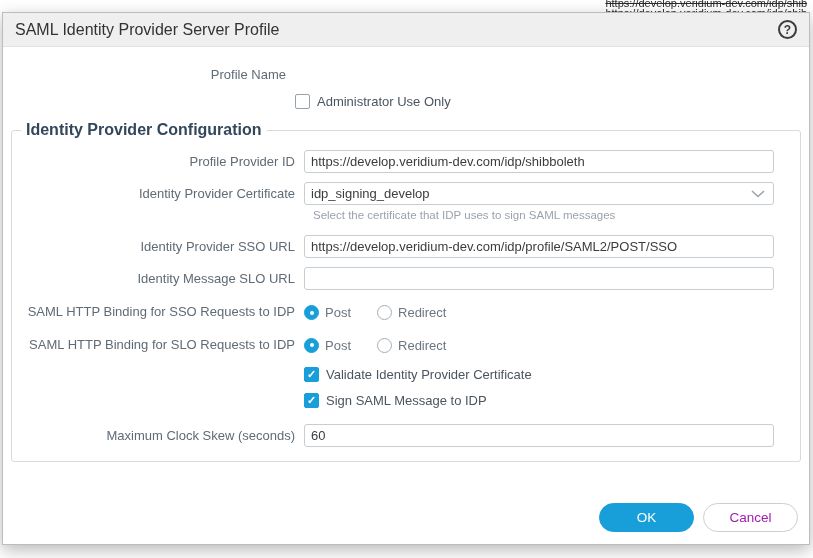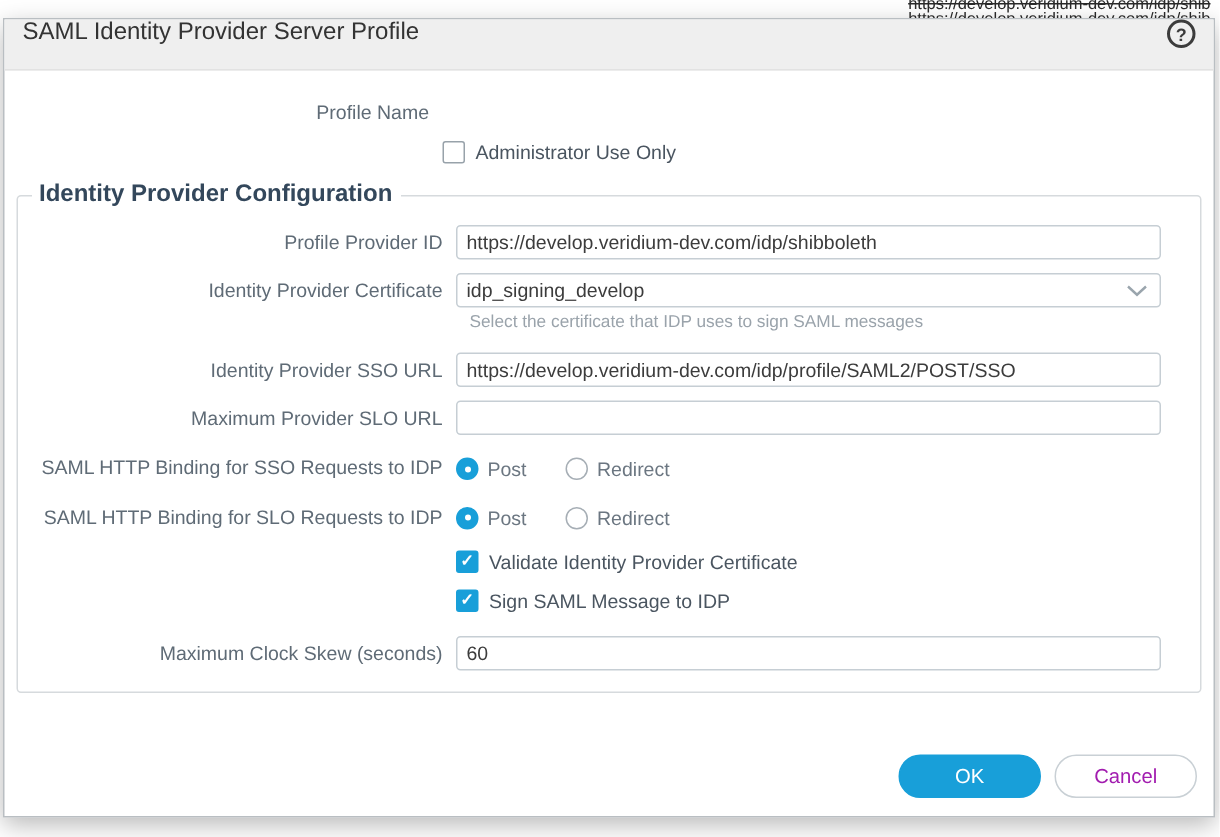--- a/index.html
+++ b/index.html
@@ -35,21 +35,21 @@
     display: flex;
     flex-direction: column;
     z-index: 2;
   }
   .dlg-header {
     height: 34px;
     flex: 0 0 34px;
     background: #efefef;
     border-bottom: 1px solid #e2e2e2;
     display: flex;
-    align-items: flex-start;
+    align-items: center;
     padding: 0 12px;
   }
   .dlg-title { font-size: 16px; color: #333; }
   .help-btn {
     margin-left: auto;
     width: 19px; height: 19px;
     border: 2px solid #3c3c3c;
     border-radius: 50%;
     display: flex; align-items: center; justify-content: center;
     font-size: 12px; font-weight: bold; color: #3c3c3c;
@@ -230,21 +230,21 @@
       </div>
     </div>
     <div class="hint">Select the certificate that IDP uses to sign SAML messages</div>
 
     <div class="row gap-md">
       <div class="lbl">Identity Provider SSO URL</div>
       <input class="txt" type="text" value="https://develop.veridium-dev.com/idp/profile/SAML2/POST/SSO" style="">
     </div>
 
     <div class="row">
-      <div class="lbl">Maximum Provider SLO URL</div>
+      <div class="lbl">Identity Message SLO URL</div>
       <input class="txt" type="text" value="" style="">
     </div>
 
     <div class="row top gap-md">
       <div class="lbl">SAML HTTP Binding for SSO Requests to IDP</div>
       <div style="display:flex; align-items:center; padding-top:1px;">
         <span class="radio-item">
           <span class="radio selected"></span>
           <span class="radio-label">Post</span>
         </span>

